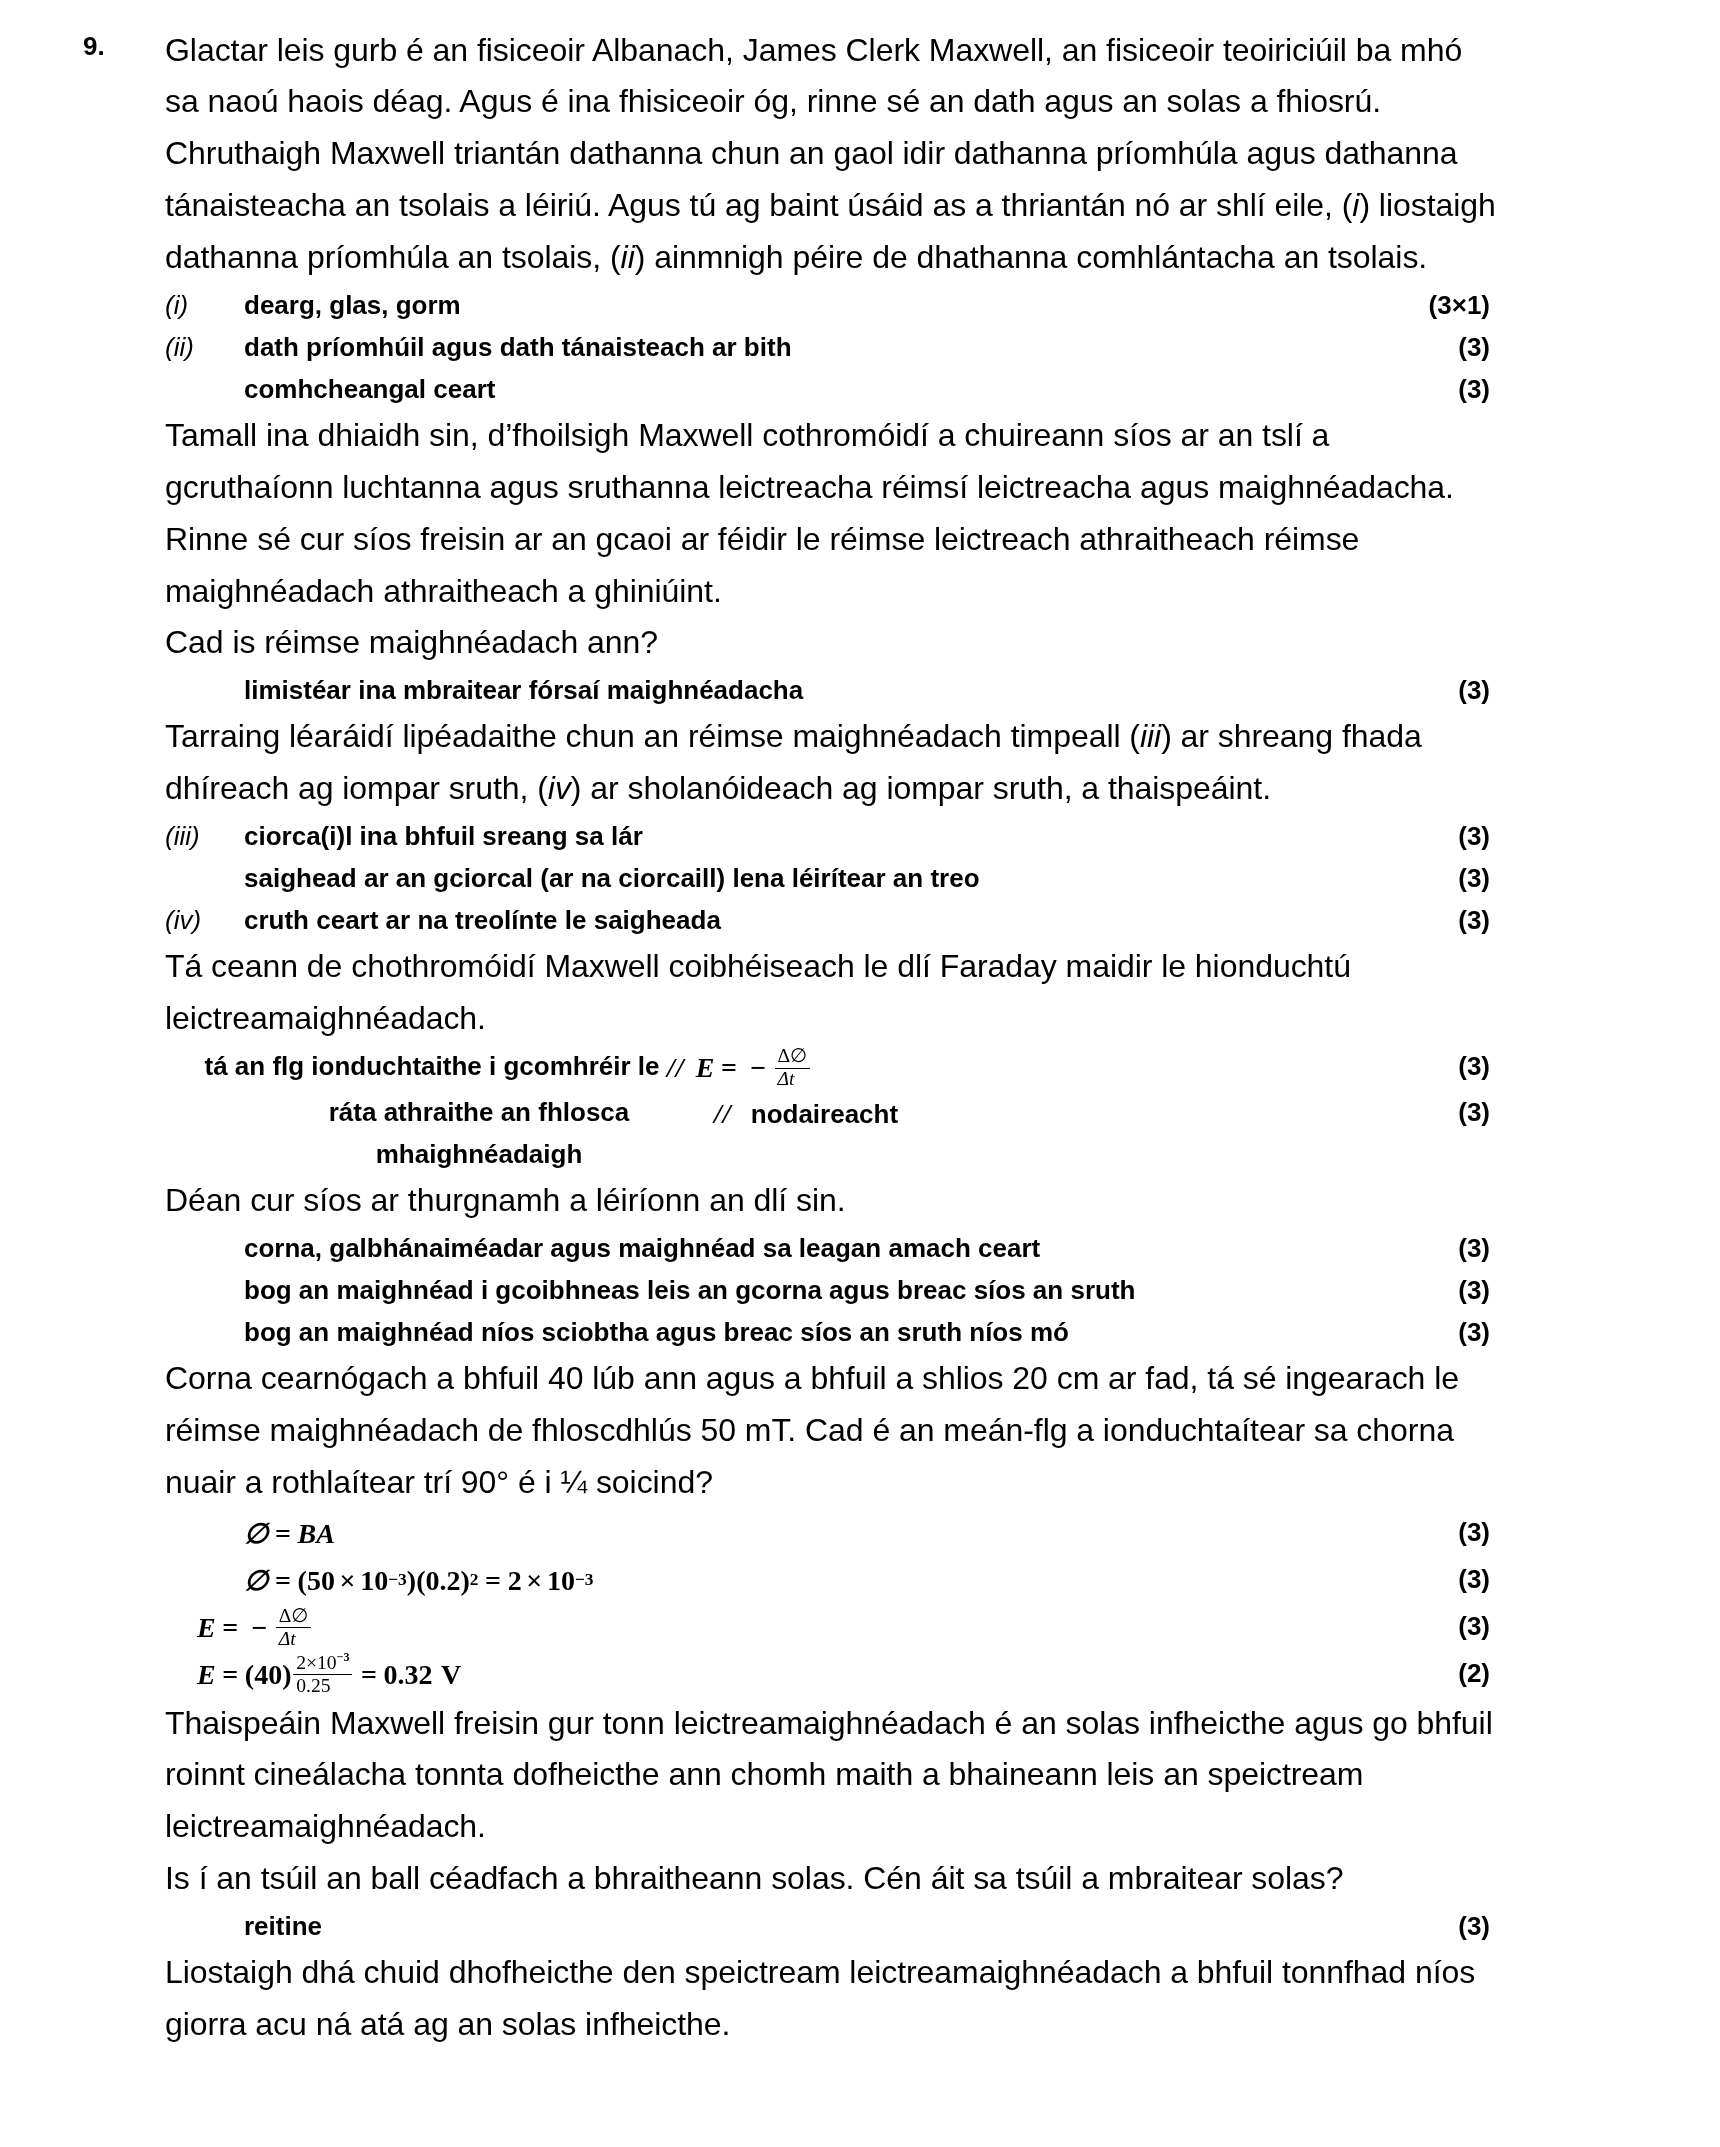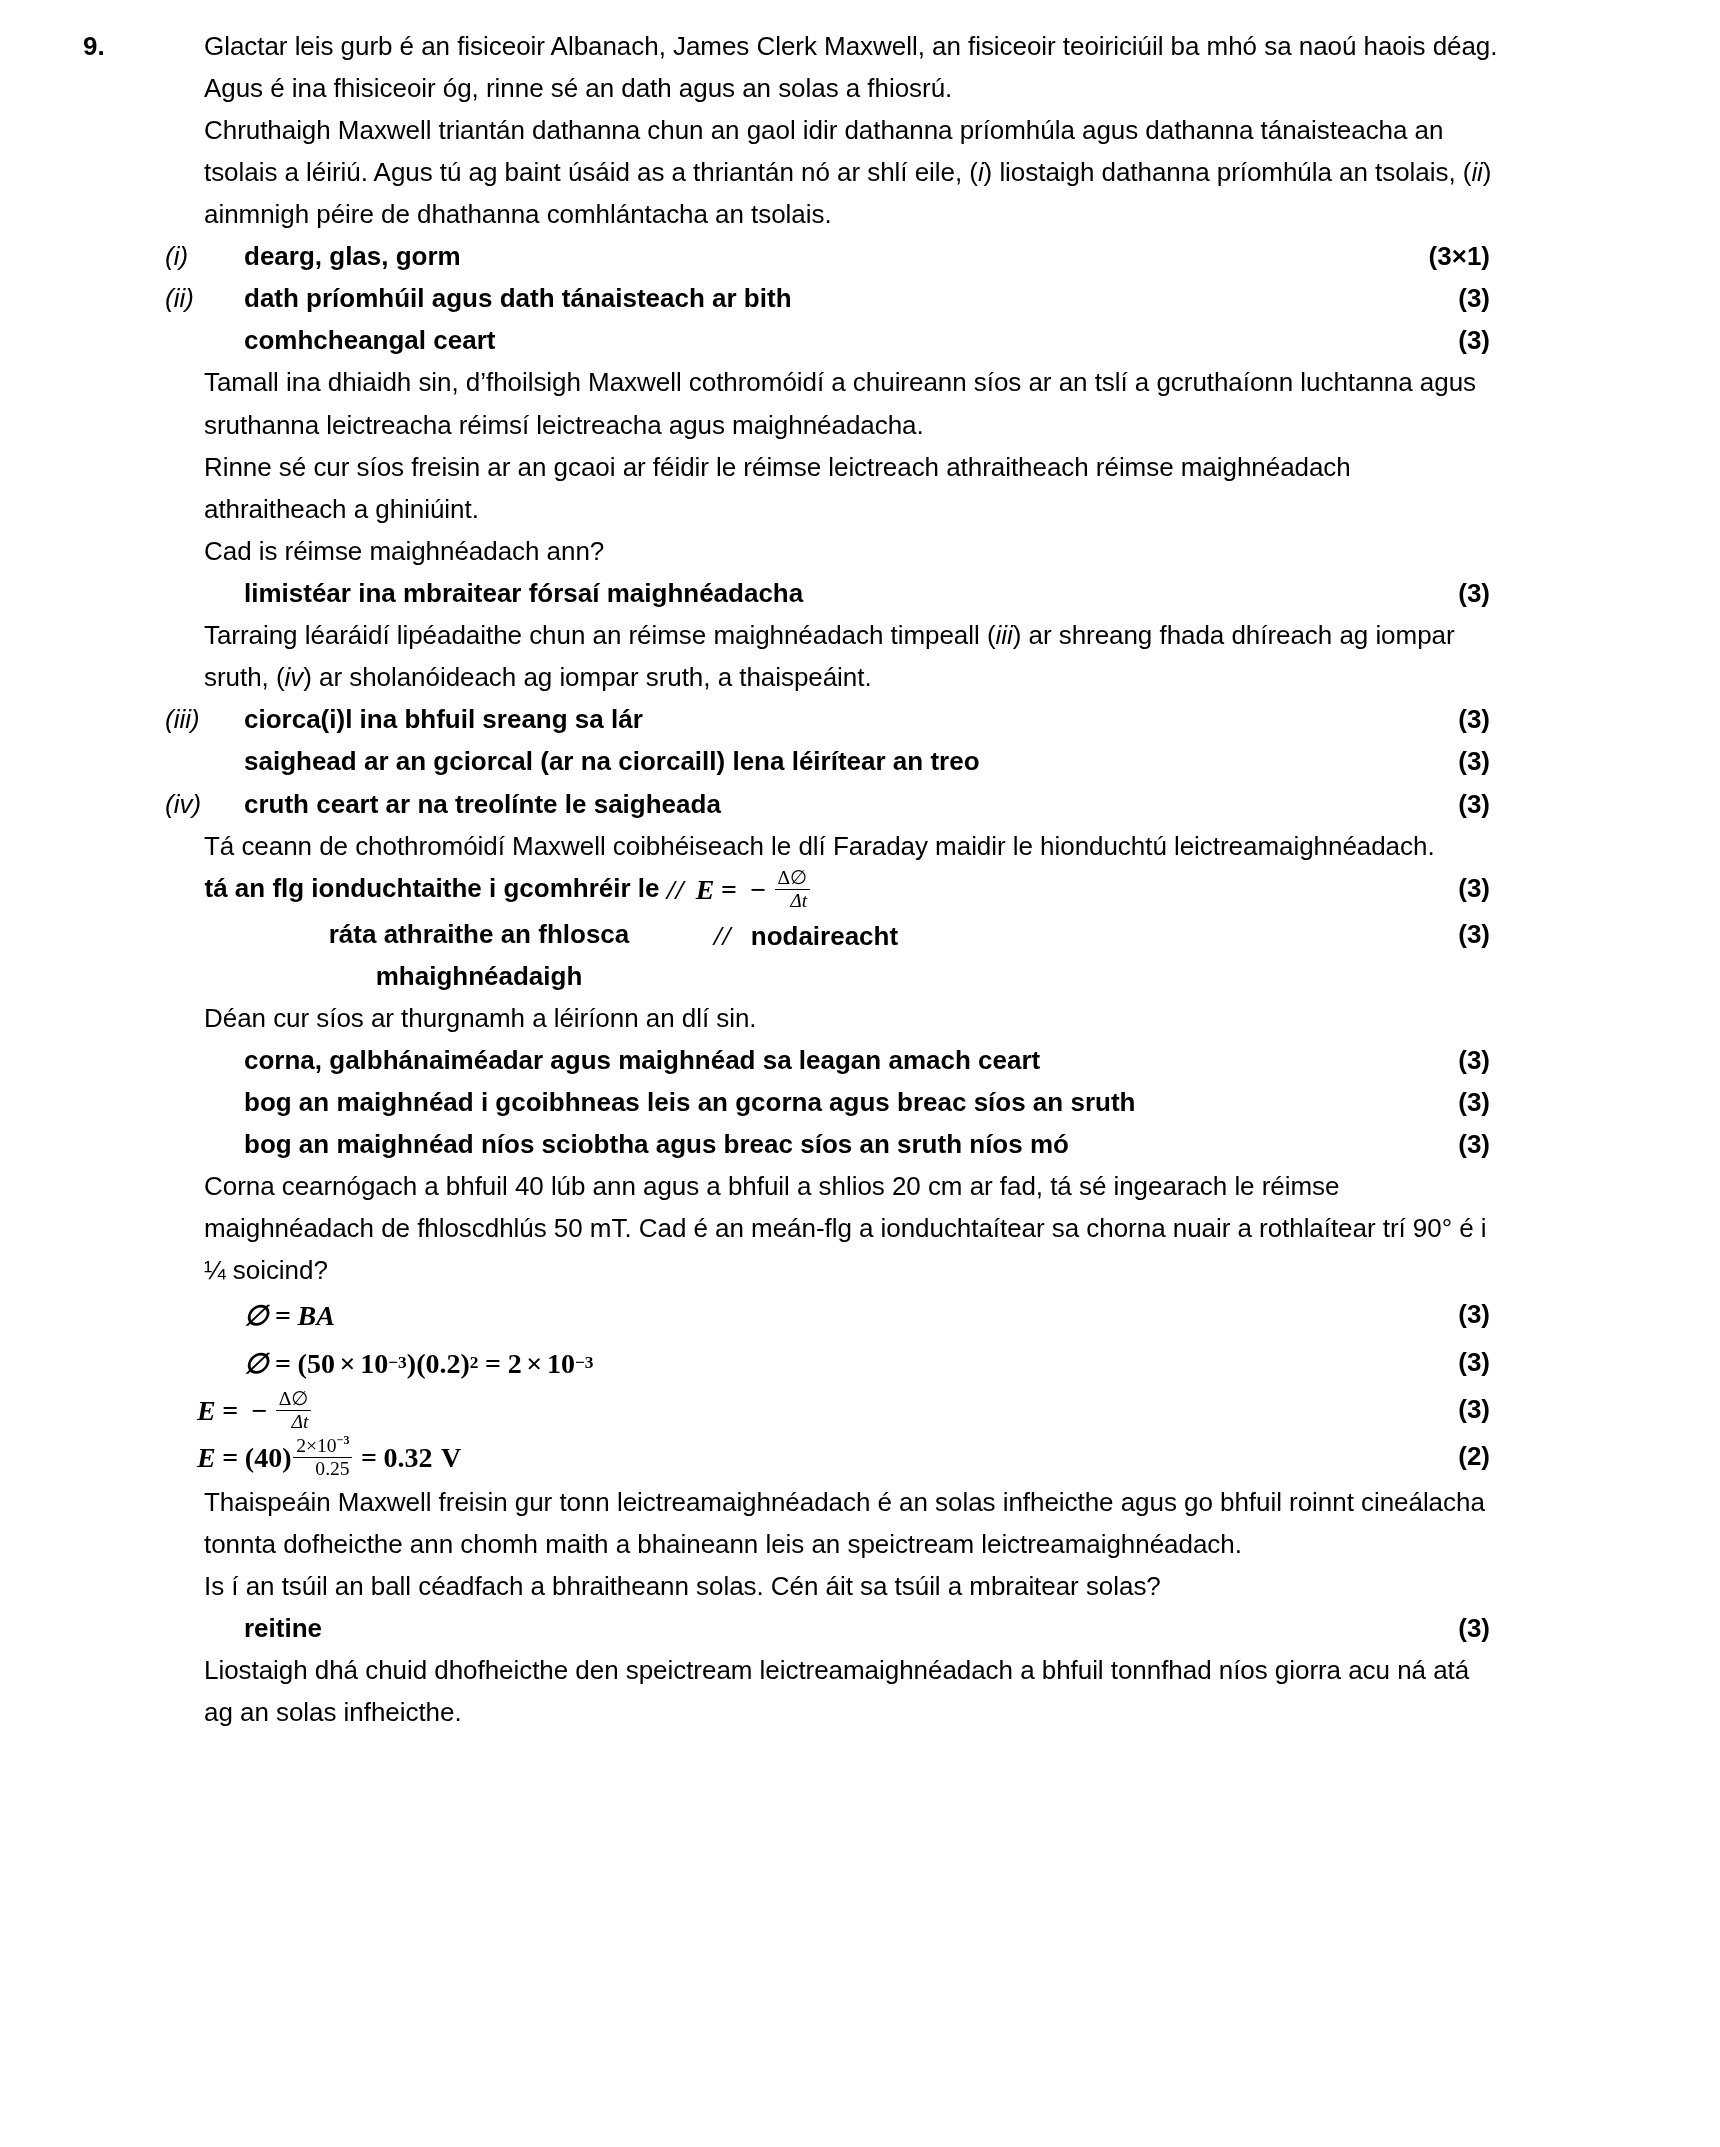--- a/index.html
+++ b/index.html
@@ -57,25 +57,24 @@
     right: 8px;
     top: 0;
     white-space: nowrap;
     font-weight: bold;
     font-size: 26px;
     line-height: 1.62;
   }
 
   
   .qtext {
-    font-size: 26px;
+    font-size: 32px;
     line-height: 1.62;
     font-weight: normal;
     letter-spacing: -0.05px;
-    margin-left: 39px;
   }
 
   
   .ans {
     display: flex;
     align-items: flex-start;
     font-weight: bold;
     font-size: 26px;
     line-height: 1.62;
     padding-left: 79px;
@@ -140,21 +139,21 @@
     font-style: normal;
     font-weight: normal;
   }
   .frac .fden {
     font-size: 0.70em;
     border-top: 1.5px solid #000;
     padding: 0.9px 2.8px 0 2.8px;
     font-style: normal;
     font-weight: normal;
     width: 100%;
-    text-align: right;
+    text-align: left;
     font-family: Liberation Serif, serif;
   }
   .frac .it { font-style: italic; }
 
   .bold-slash {
     font-family: "Liberation Serif", serif;
     font-weight: bold;
     font-style: italic;
     font-size: 28px;
     padding-right: 11.4px;

